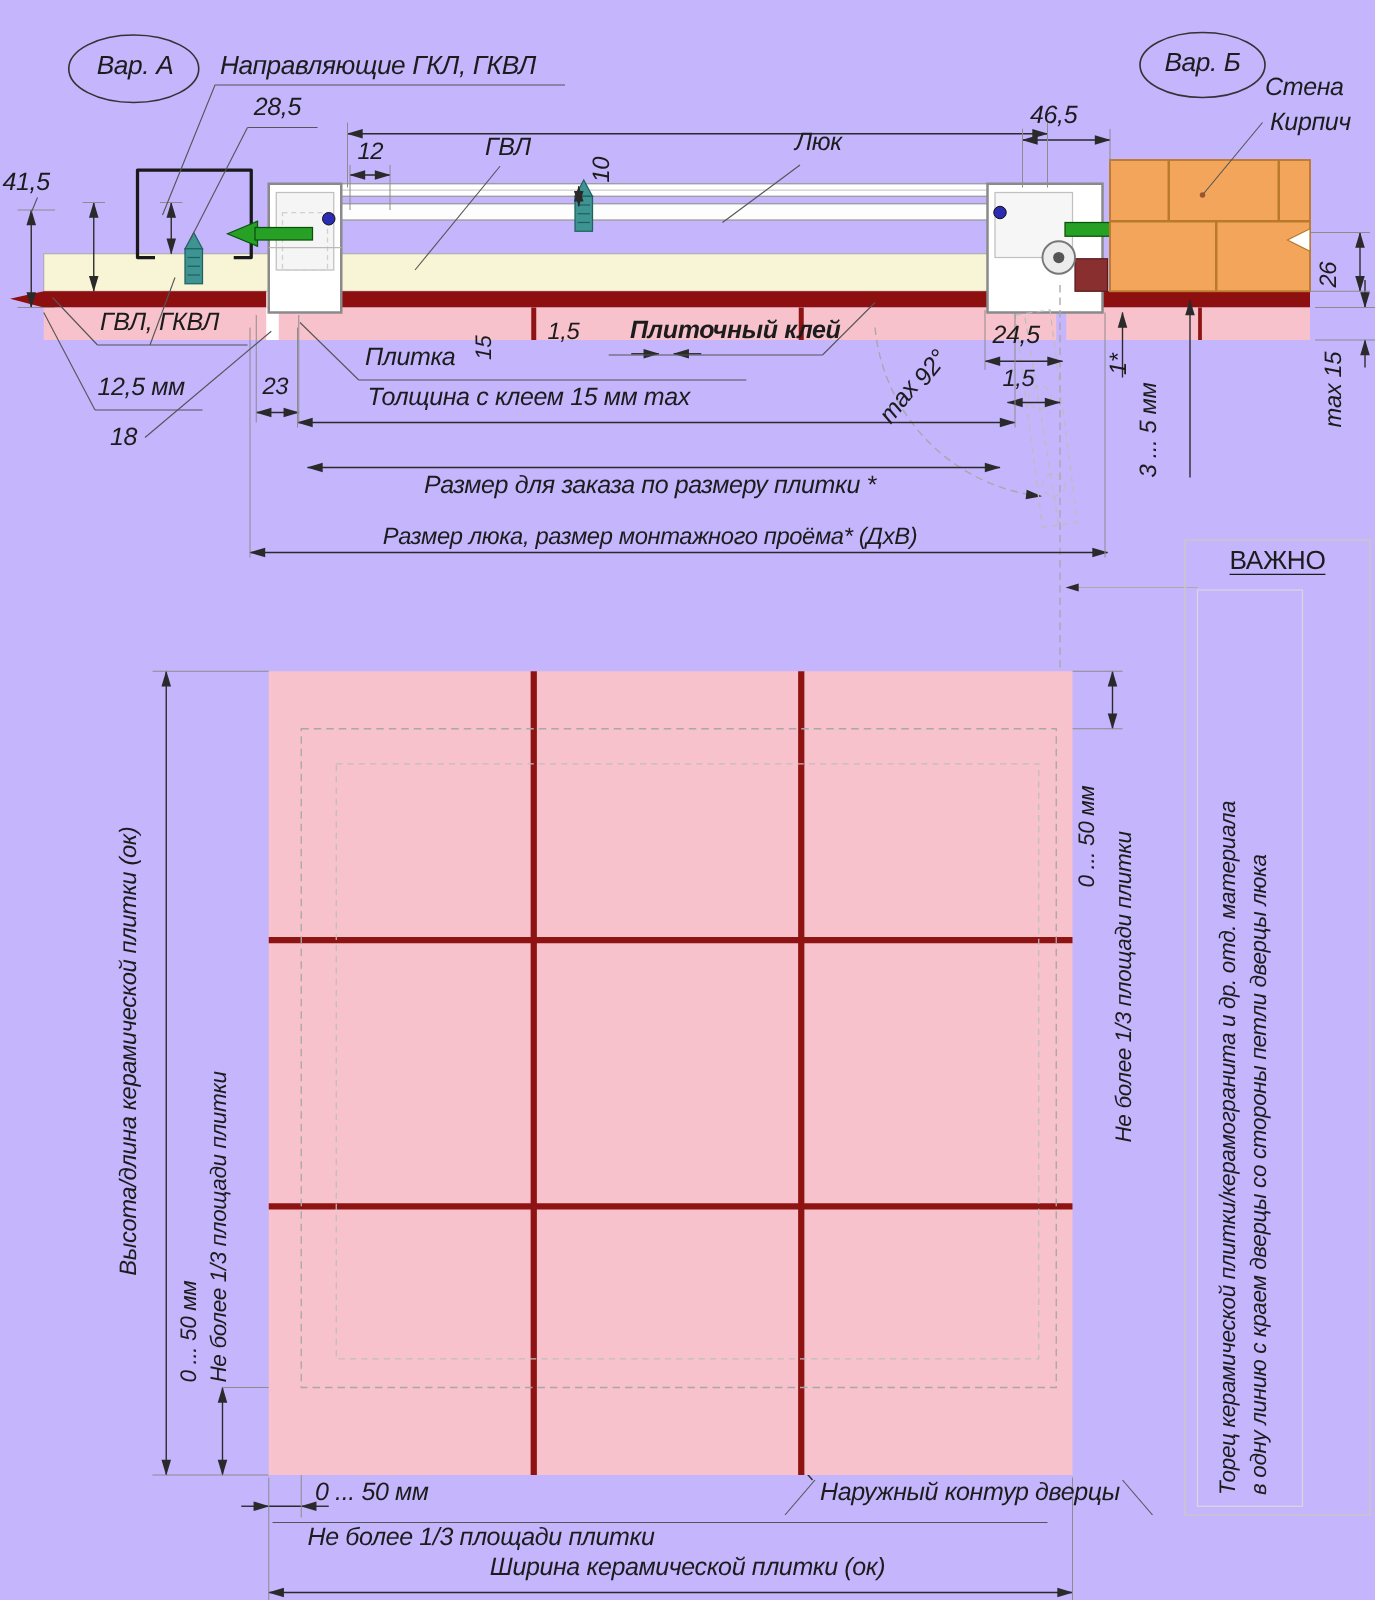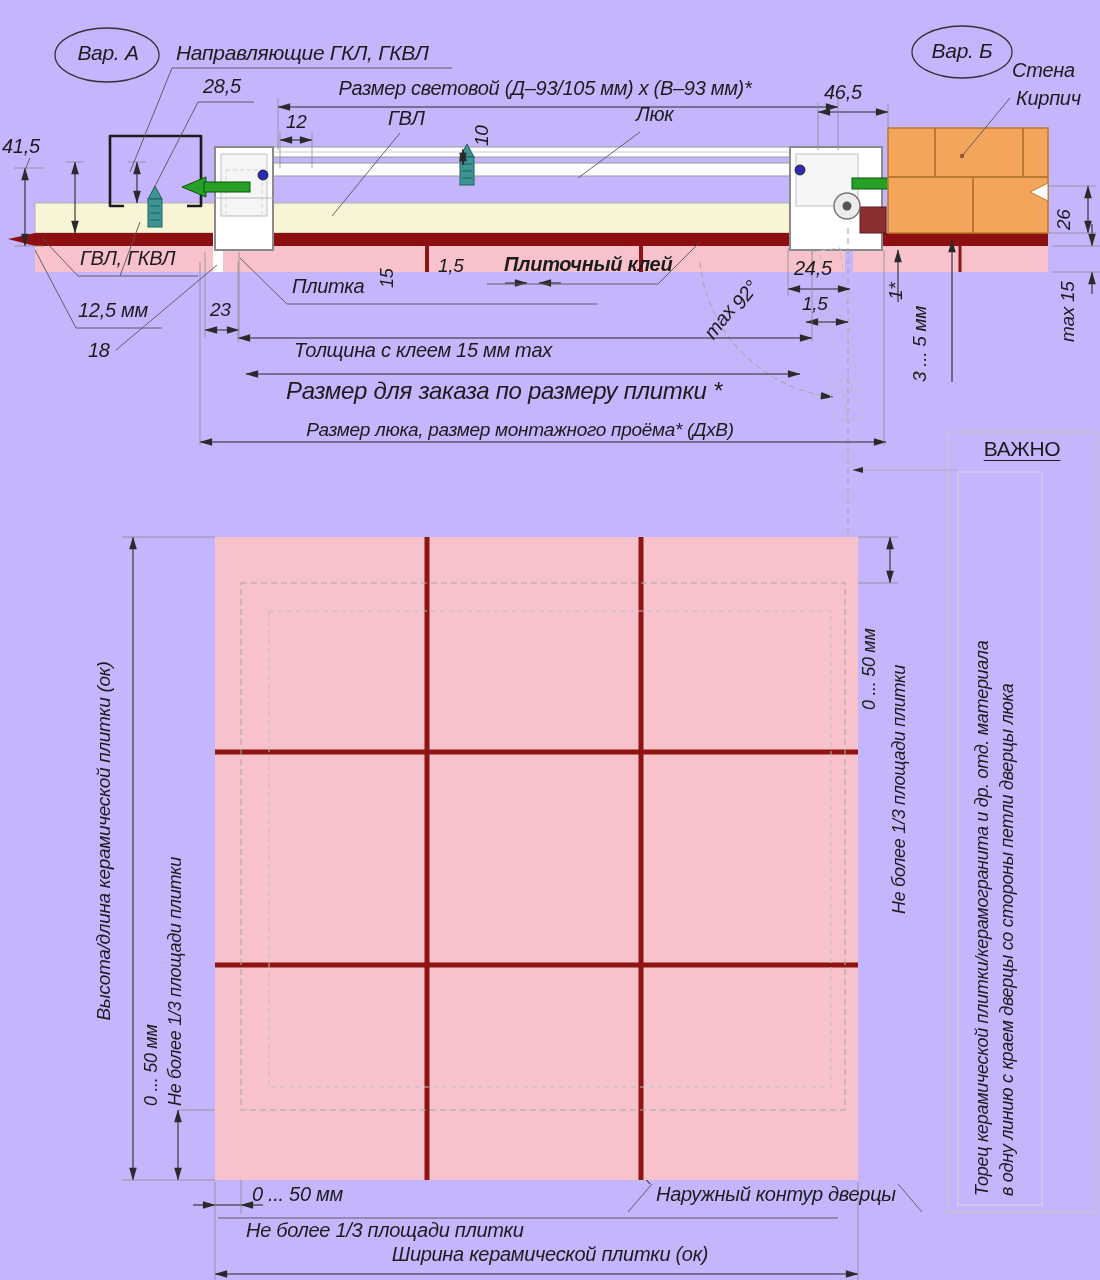--- a/index.html
+++ b/index.html
@@ -225,47 +225,46 @@
     <line class="s-grout" x1="215" y1="965" x2="858" y2="965" stroke-width="5"></line>
     <rect class="dsh" x="241" y="583" width="604" height="527"></rect>
     <rect class="dsh2" x="269" y="611" width="562" height="476"></rect>
   </g>
 </svg>
 
 <div class="lbl ctr" style="left:62px;top:42px;width:92px;font-size:21px;">Вар. А</div>
 <div class="lbl ctr" style="left:914px;top:40px;width:96px;font-size:21px;">Вар. Б</div>
 <div class="lbl" style="left:176px;top:42px;font-size:21px;">Направляющие ГКЛ, ГКВЛ</div>
 <div class="lbl" style="left:203px;top:76px;font-size:20px;">28,5</div>
-<div class="lbl ctr" style="left:290px;top:78px;width:510px;font-size:20px;">Размер световой (Д–93/105 мм) х (В–93 мм)*</div>
 <div class="lbl" style="left:824px;top:82px;font-size:20px;">46,5</div>
 <div class="lbl" style="left:1012px;top:60px;font-size:20px;">Стена</div>
 <div class="lbl" style="left:1016px;top:88px;font-size:20px;">Кирпич</div>
 <div class="lbl" style="left:2px;top:136px;font-size:20px;">41,5</div>
 <div class="lbl" style="left:286px;top:112px;font-size:19px;">12</div>
 <div class="lbl" style="left:388px;top:108px;font-size:20px;">ГВЛ</div>
 <div class="lbl rot" style="left:472px;top:146px;width:30px;font-size:19px;">10</div>
 <div class="lbl" style="left:636px;top:104px;font-size:20px;">Люк</div>
 <div class="lbl" style="left:80px;top:248px;font-size:20px;">ГВЛ, ГКВЛ</div>
 <div class="lbl" style="left:78px;top:300px;font-size:20px;">12,5 мм</div>
 <div class="lbl" style="left:88px;top:340px;font-size:20px;">18</div>
 <div class="lbl" style="left:210px;top:300px;font-size:19px;">23</div>
 <div class="lbl" style="left:292px;top:276px;font-size:20px;">Плитка</div>
 <div class="lbl rot" style="left:378px;top:288px;width:30px;font-size:18px;">15</div>
 <div class="lbl" style="left:438px;top:256px;font-size:19px;">1,5</div>
 <div class="lbl" style="left:504px;top:254px;font-size:20px;font-weight:bold;">Плиточный клей</div>
-<div class="lbl" style="left:294px;top:308px;font-size:20px;margin-top:32px;">Толщина с клеем 15 мм max</div>
+<div class="lbl" style="left:294px;top:308px;font-size:20px;">Толщина с клеем 15 мм max</div>
 <div class="lbl" style="left:794px;top:258px;font-size:20px;">24,5</div>
 <div class="lbl" style="left:728px;top:300px;font-size:20px;transform-origin:0 0;transform:rotate(-52deg);">92°</div>
 <div class="lbl" style="left:700px;top:330px;font-size:20px;transform-origin:0 0;transform:rotate(-52deg);">max</div>
 <div class="lbl" style="left:802px;top:294px;font-size:19px;">1,5</div>
 <div class="lbl rot" style="left:886px;top:300px;width:40px;font-size:19px;">1*</div>
 <div class="lbl rot" style="left:910px;top:382px;width:135px;font-size:19px;">3 ... 5 мм</div>
 <div class="lbl rot" style="left:1054px;top:230px;width:46px;font-size:19px;">26</div>
 <div class="lbl rot" style="left:1058px;top:342px;width:88px;font-size:19px;">max 15</div>
-<div class="lbl ctr" style="left:214px;top:378px;width:580px;font-size:24px;text-align:center;">Размер для заказа по размеру плитки *</div>
+<div class="lbl ctr" style="left:230px;top:378px;width:580px;font-size:20px;text-align:center;">Размер для заказа по размеру плитки *</div>
 <div class="lbl ctr" style="left:230px;top:420px;width:580px;font-size:19px;">Размер люка, размер монтажного проёма* (ДхВ)</div>
 
 <div class="lbl ctr" style="left:950px;top:438px;width:144px;font-size:21px;font-style:normal;"><span class="u">ВАЖНО</span></div>
 <div class="lbl rot" style="left:970px;top:1196px;width:710px;font-size:18px;line-height:25px;white-space:normal;">
   <span style="display:block;">Торец керамической плитки/керамогранита и др. отд. материала</span>
   <span style="display:block;">в одну линию с краем дверцы со стороны петли дверцы люка</span>
 </div>
 
 <div class="lbl rot ctr" style="left:94px;top:1144px;width:606px;font-size:19px;">Высота/длина керамической плитки (ок)</div>
 <div class="lbl rot" style="left:142px;top:1106px;width:150px;font-size:18px;">0 ... 50 мм</div>

